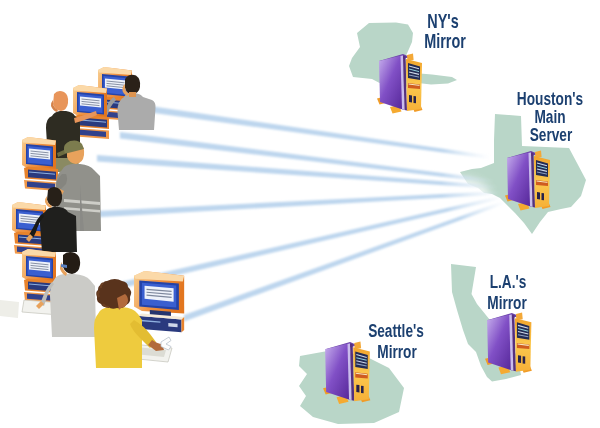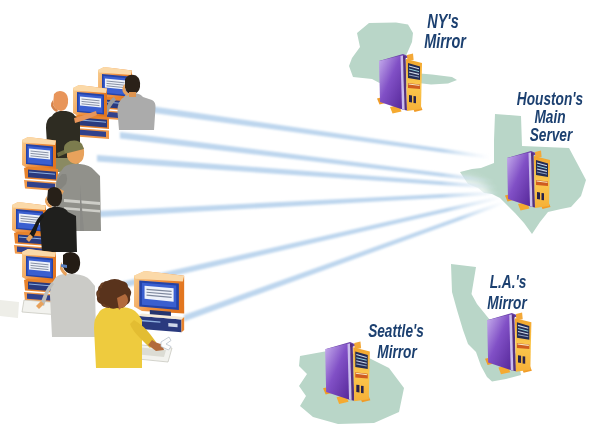--- a/index.html
+++ b/index.html
@@ -1,16 +1,16 @@
 <!DOCTYPE html>
 <html><head>
 <meta charset="utf-8">
 <style>
   html,body{margin:0;padding:0;background:#fff;}
-  #stage{width:600px;height:428px;position:relative;overflow:hidden;font-style:italic;}
+  #stage{width:600px;height:428px;position:relative;overflow:hidden;}
   svg{display:block;}
   text{font-family:"Liberation Sans",sans-serif;font-weight:bold;fill:#1c4070;}
 </style>
 </head>
 <body>
 <div id="stage">
 <svg width="600" height="428" viewBox="0 0 600 428" xmlns="http://www.w3.org/2000/svg" style="filter:blur(0.4px)">
 <defs>
   <linearGradient id="gp" x1="0" y1="0" x2="1" y2="1">
     <stop offset="0" stop-color="#c9b2ee"></stop>

